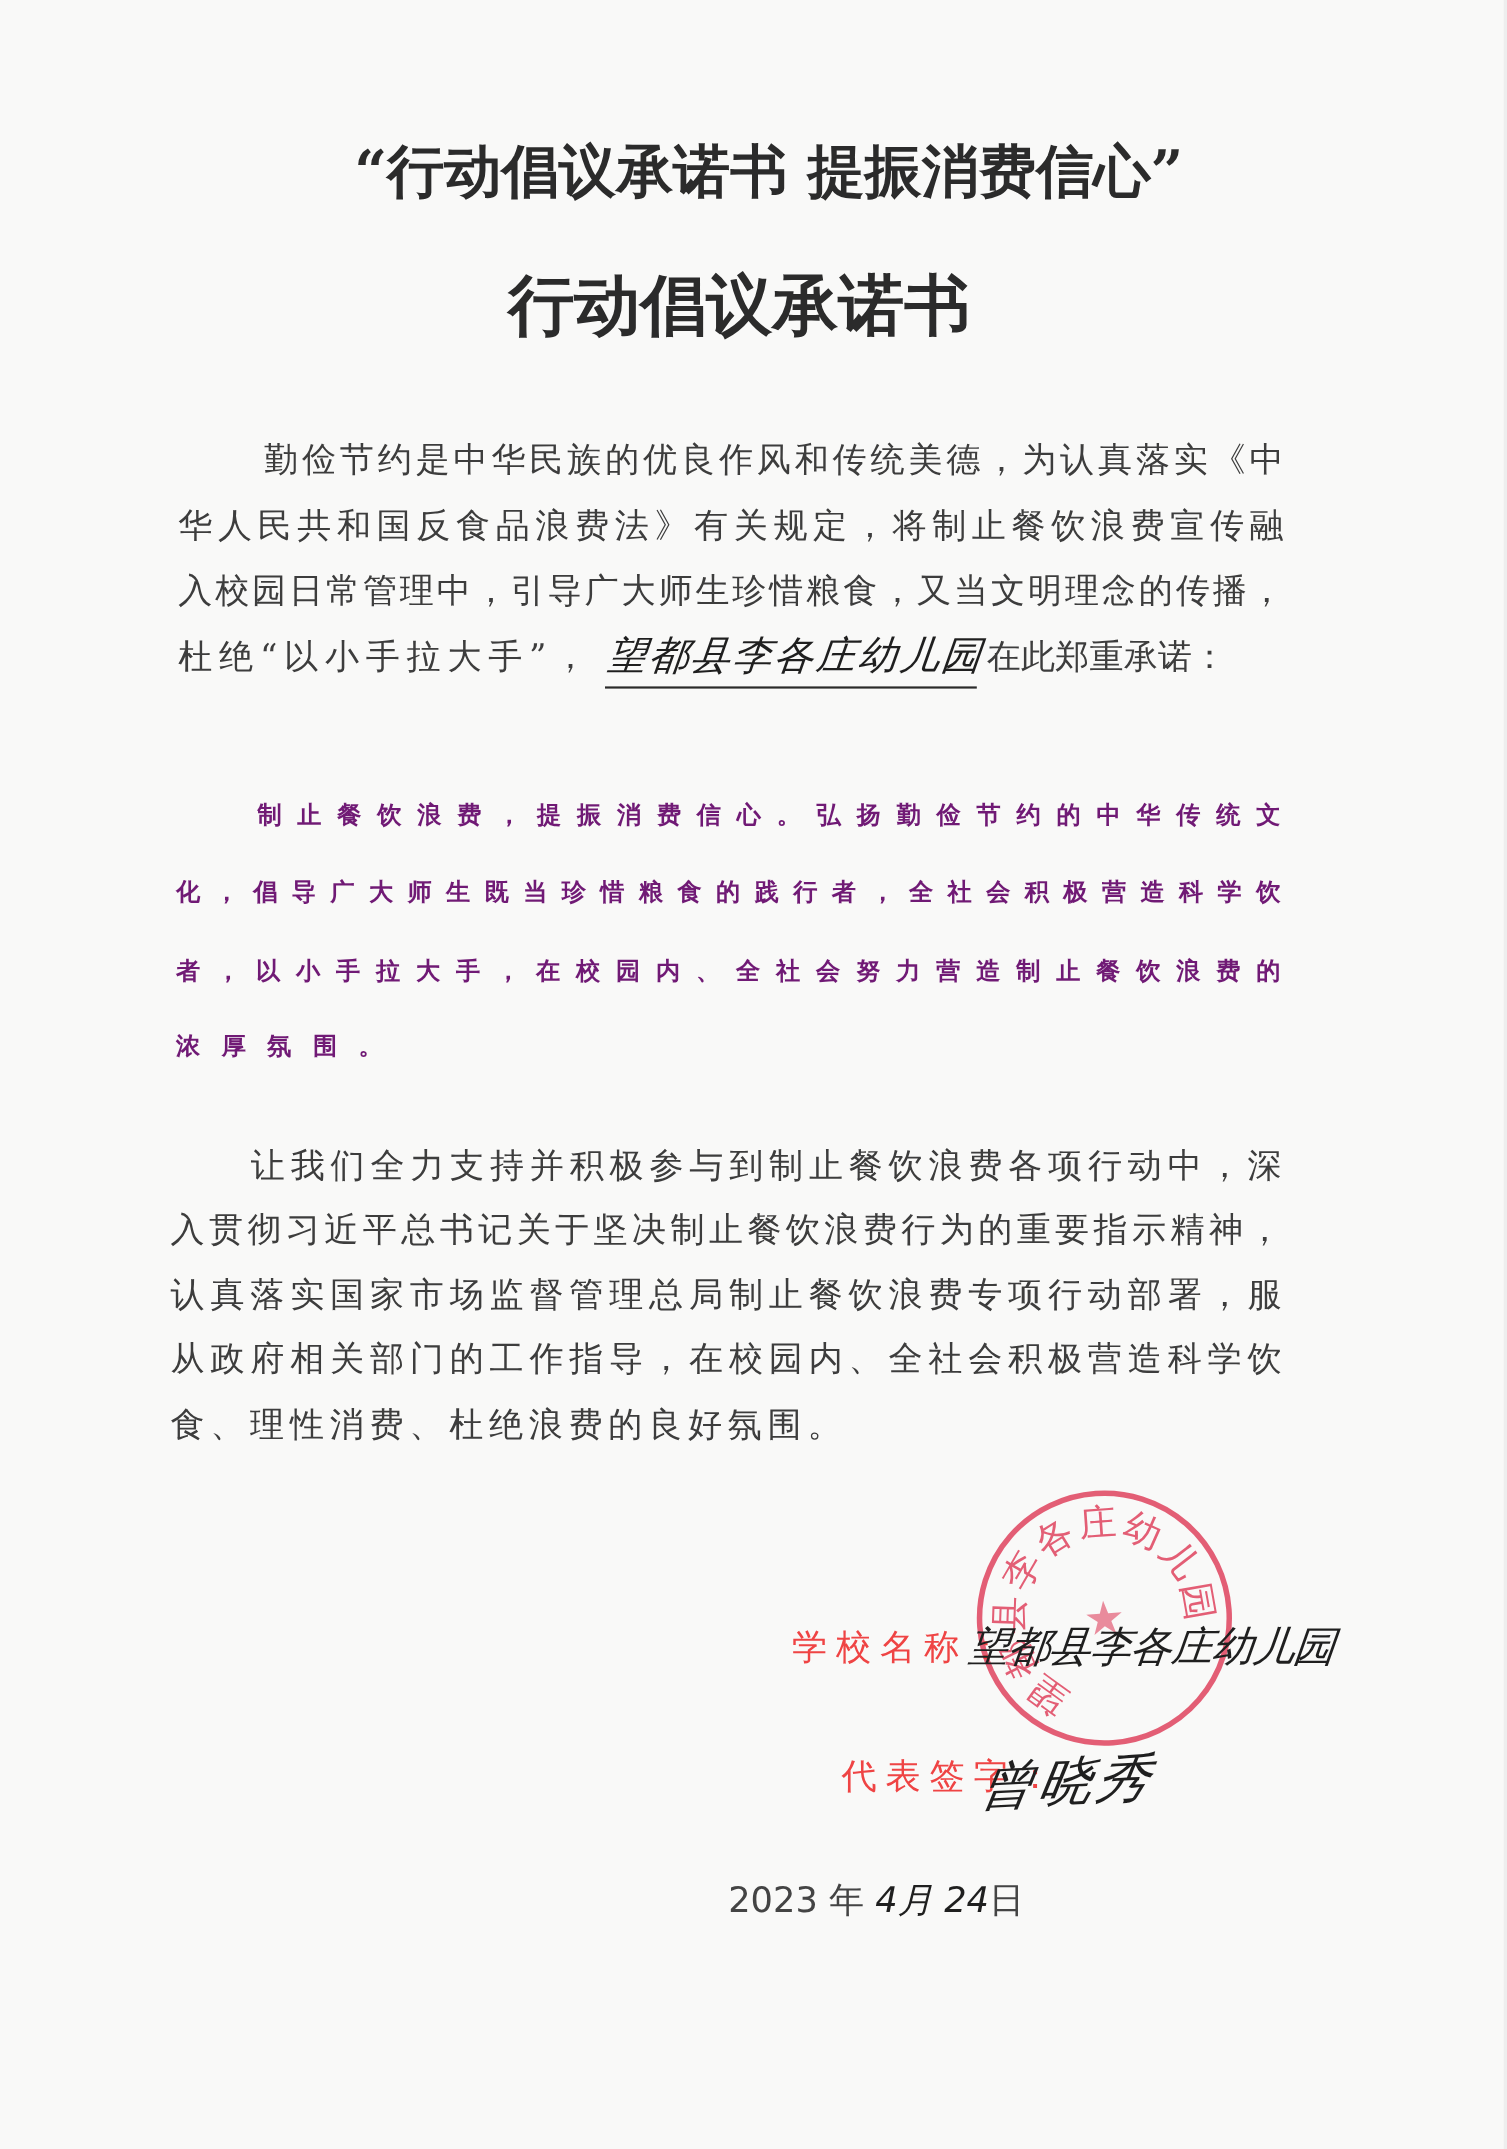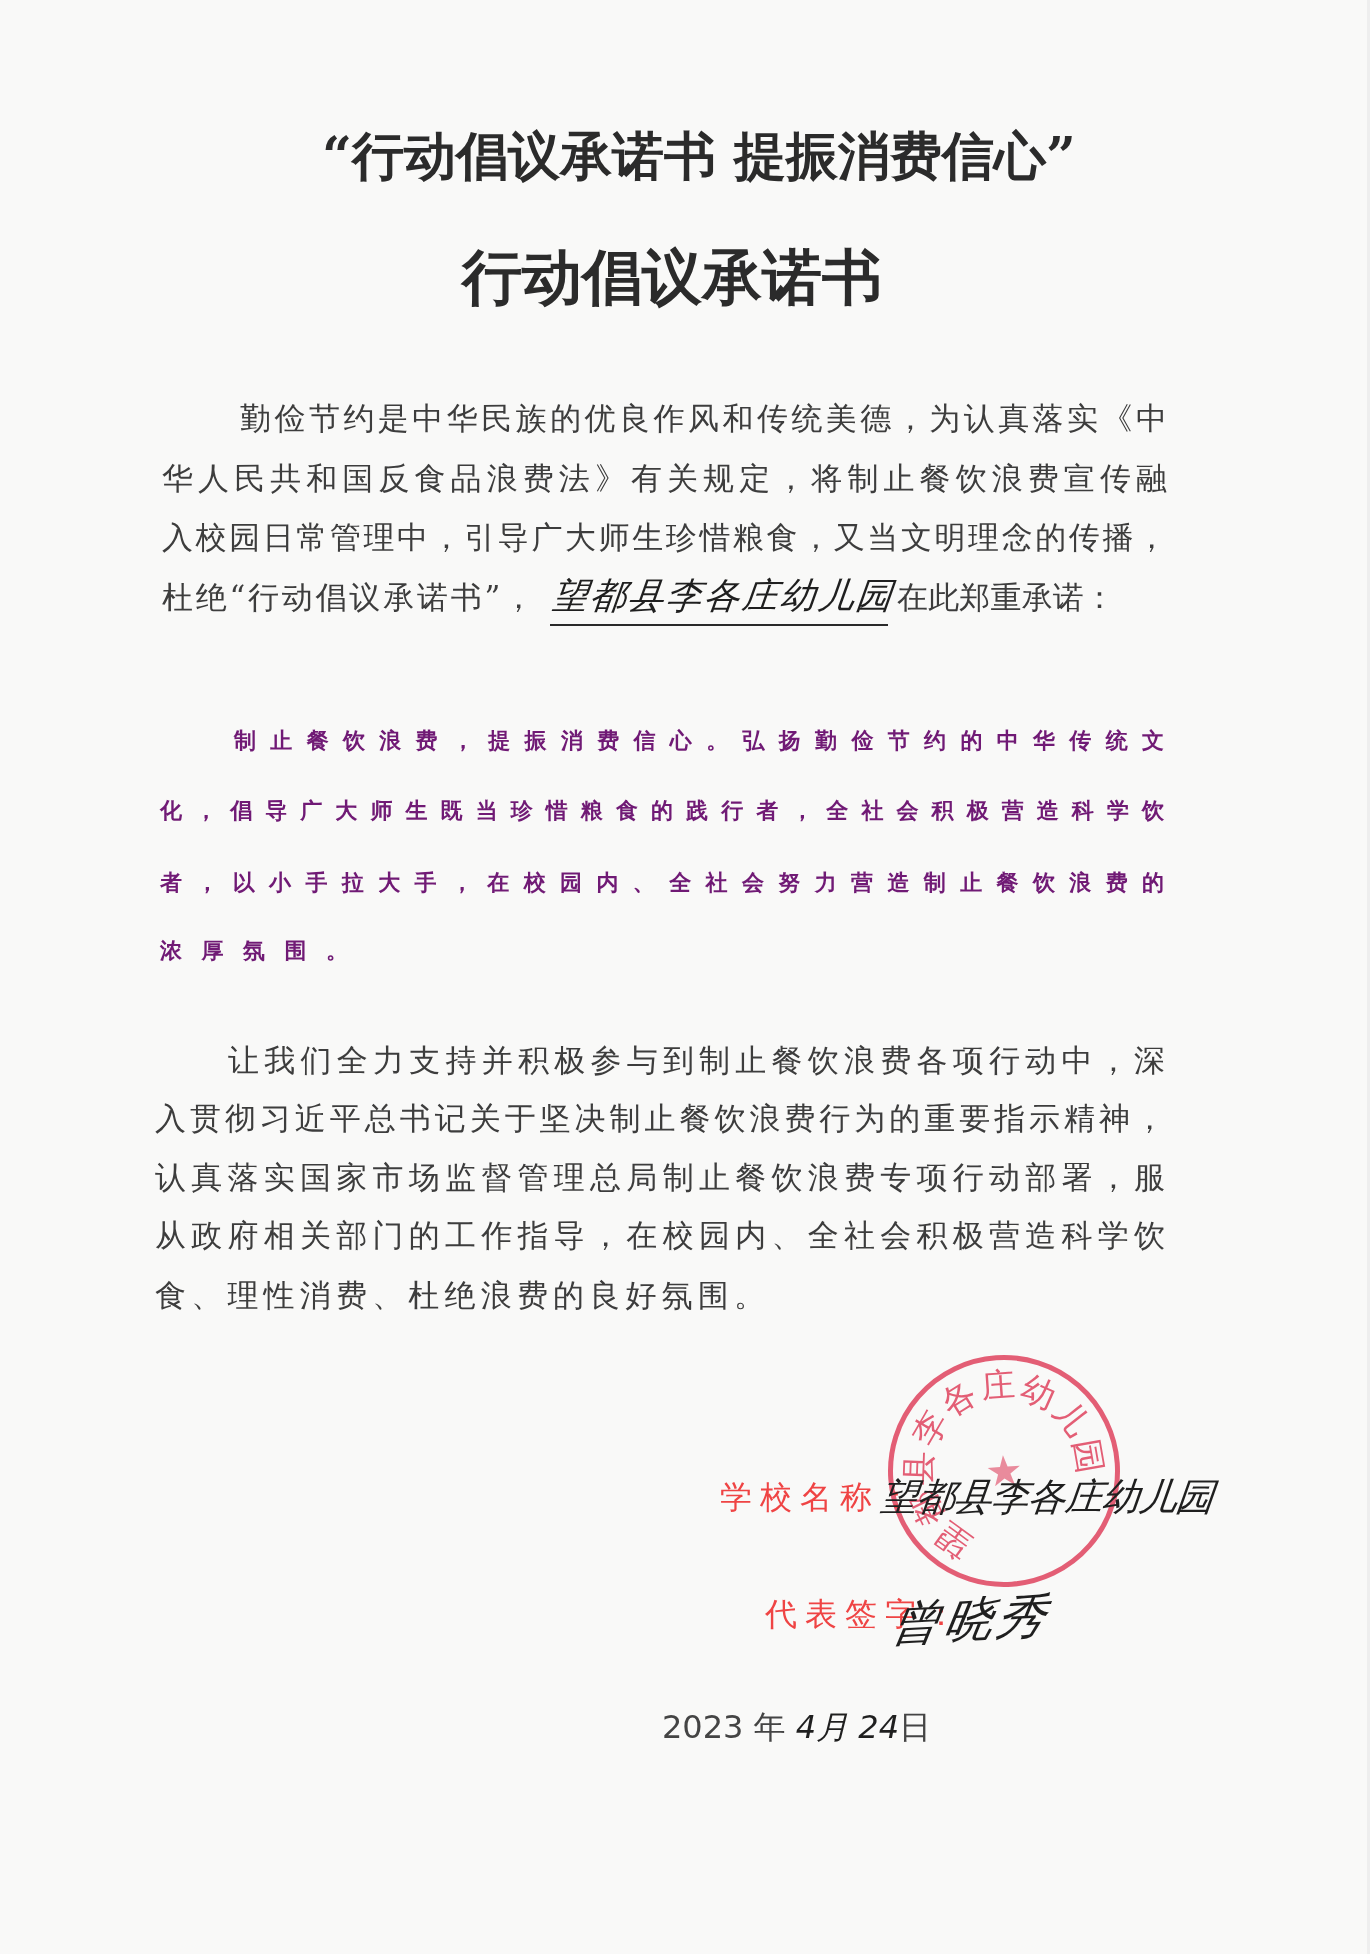--- a/index.html
+++ b/index.html
@@ -57,21 +57,21 @@
 
 <div class="edge-right"></div>
 
 <div class="abs title title1">“行动倡议承诺书  提振消费信心”</div>
 <div class="abs title title2">行动倡议承诺书</div>
 
 <div>
   <div class="line" style="left:240px; top:398px; width:927px;">勤俭节约是中华民族的优良作风和传统美德，为认真落实《中</div>
   <div class="line" style="left:162px; top:458px; width:1005px;">华人民共和国反食品浪费法》有关规定，将制止餐饮浪费宣传融</div>
   <div class="line" style="left:162px; top:517px; width:1005px;">入校园日常管理中，引导广大师生珍惜粮食，又当文明理念的传播，</div>
-  <div class="line" style="left:162px; top:577px; width:372px;">杜绝“行动倡议承诺书”，</div>
+  <div class="line" style="left:162px; top:577px; width:372px;">杜绝“以小手拉大手”，</div>
   <div class="handwriting" style="left:552px; top:572px; font-size:36px; letter-spacing:2px;">望都县李各庄幼儿园</div>
   <div class="underline" style="left:550px; top:624px; width:338px;"></div>
   <div class="line" style="left:897px; top:577px; width:218px;">在此郑重承诺：</div>
 </div>
 
 <div>
   <div class="line bold" style="left:234px; top:720px; width:930px;">制止餐饮浪费，提振消费信心。弘扬勤俭节约的中华传统文</div>
   <div class="line bold" style="left:160px; top:790px; width:1004px;">化，倡导广大师生既当珍惜粮食的践行者，全社会积极营造科学饮</div>
   <div class="line bold" style="left:160px; top:862px; width:1004px;">者，以小手拉大手，在校园内、全社会努力营造制止餐饮浪费的</div>
   <div class="line bold" style="left:160px; top:930px; width:188px;">浓厚氛围。</div>

